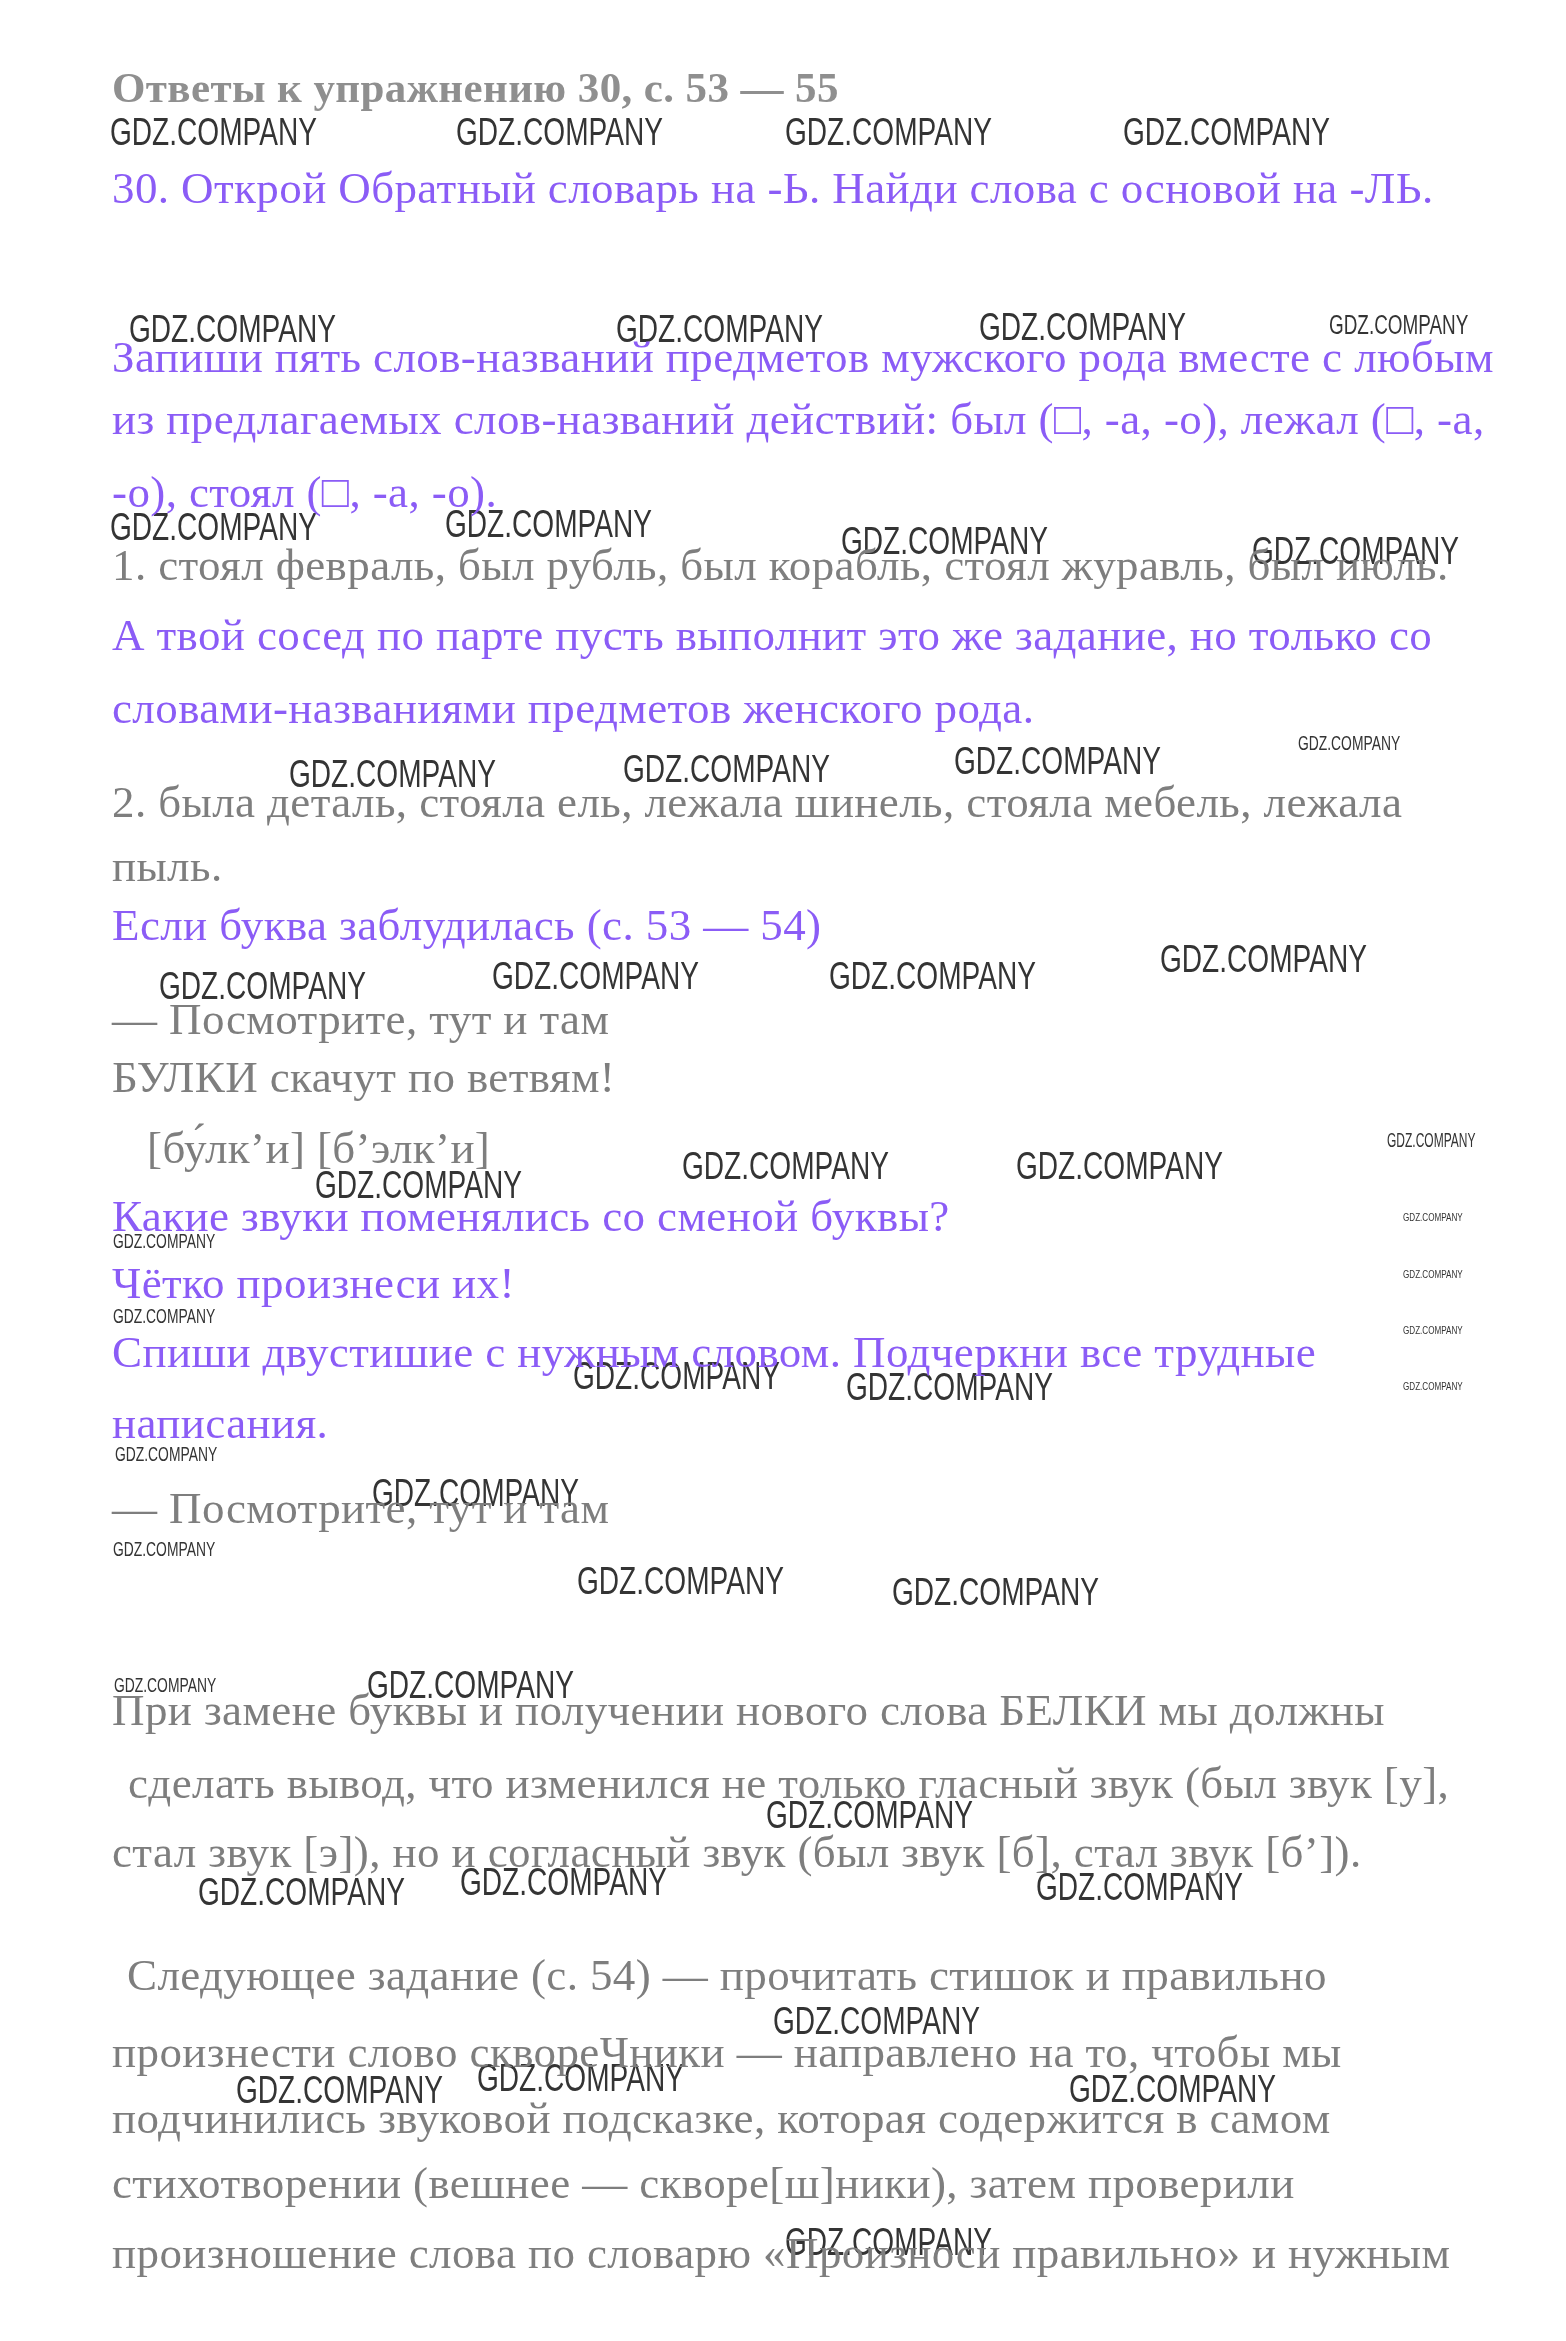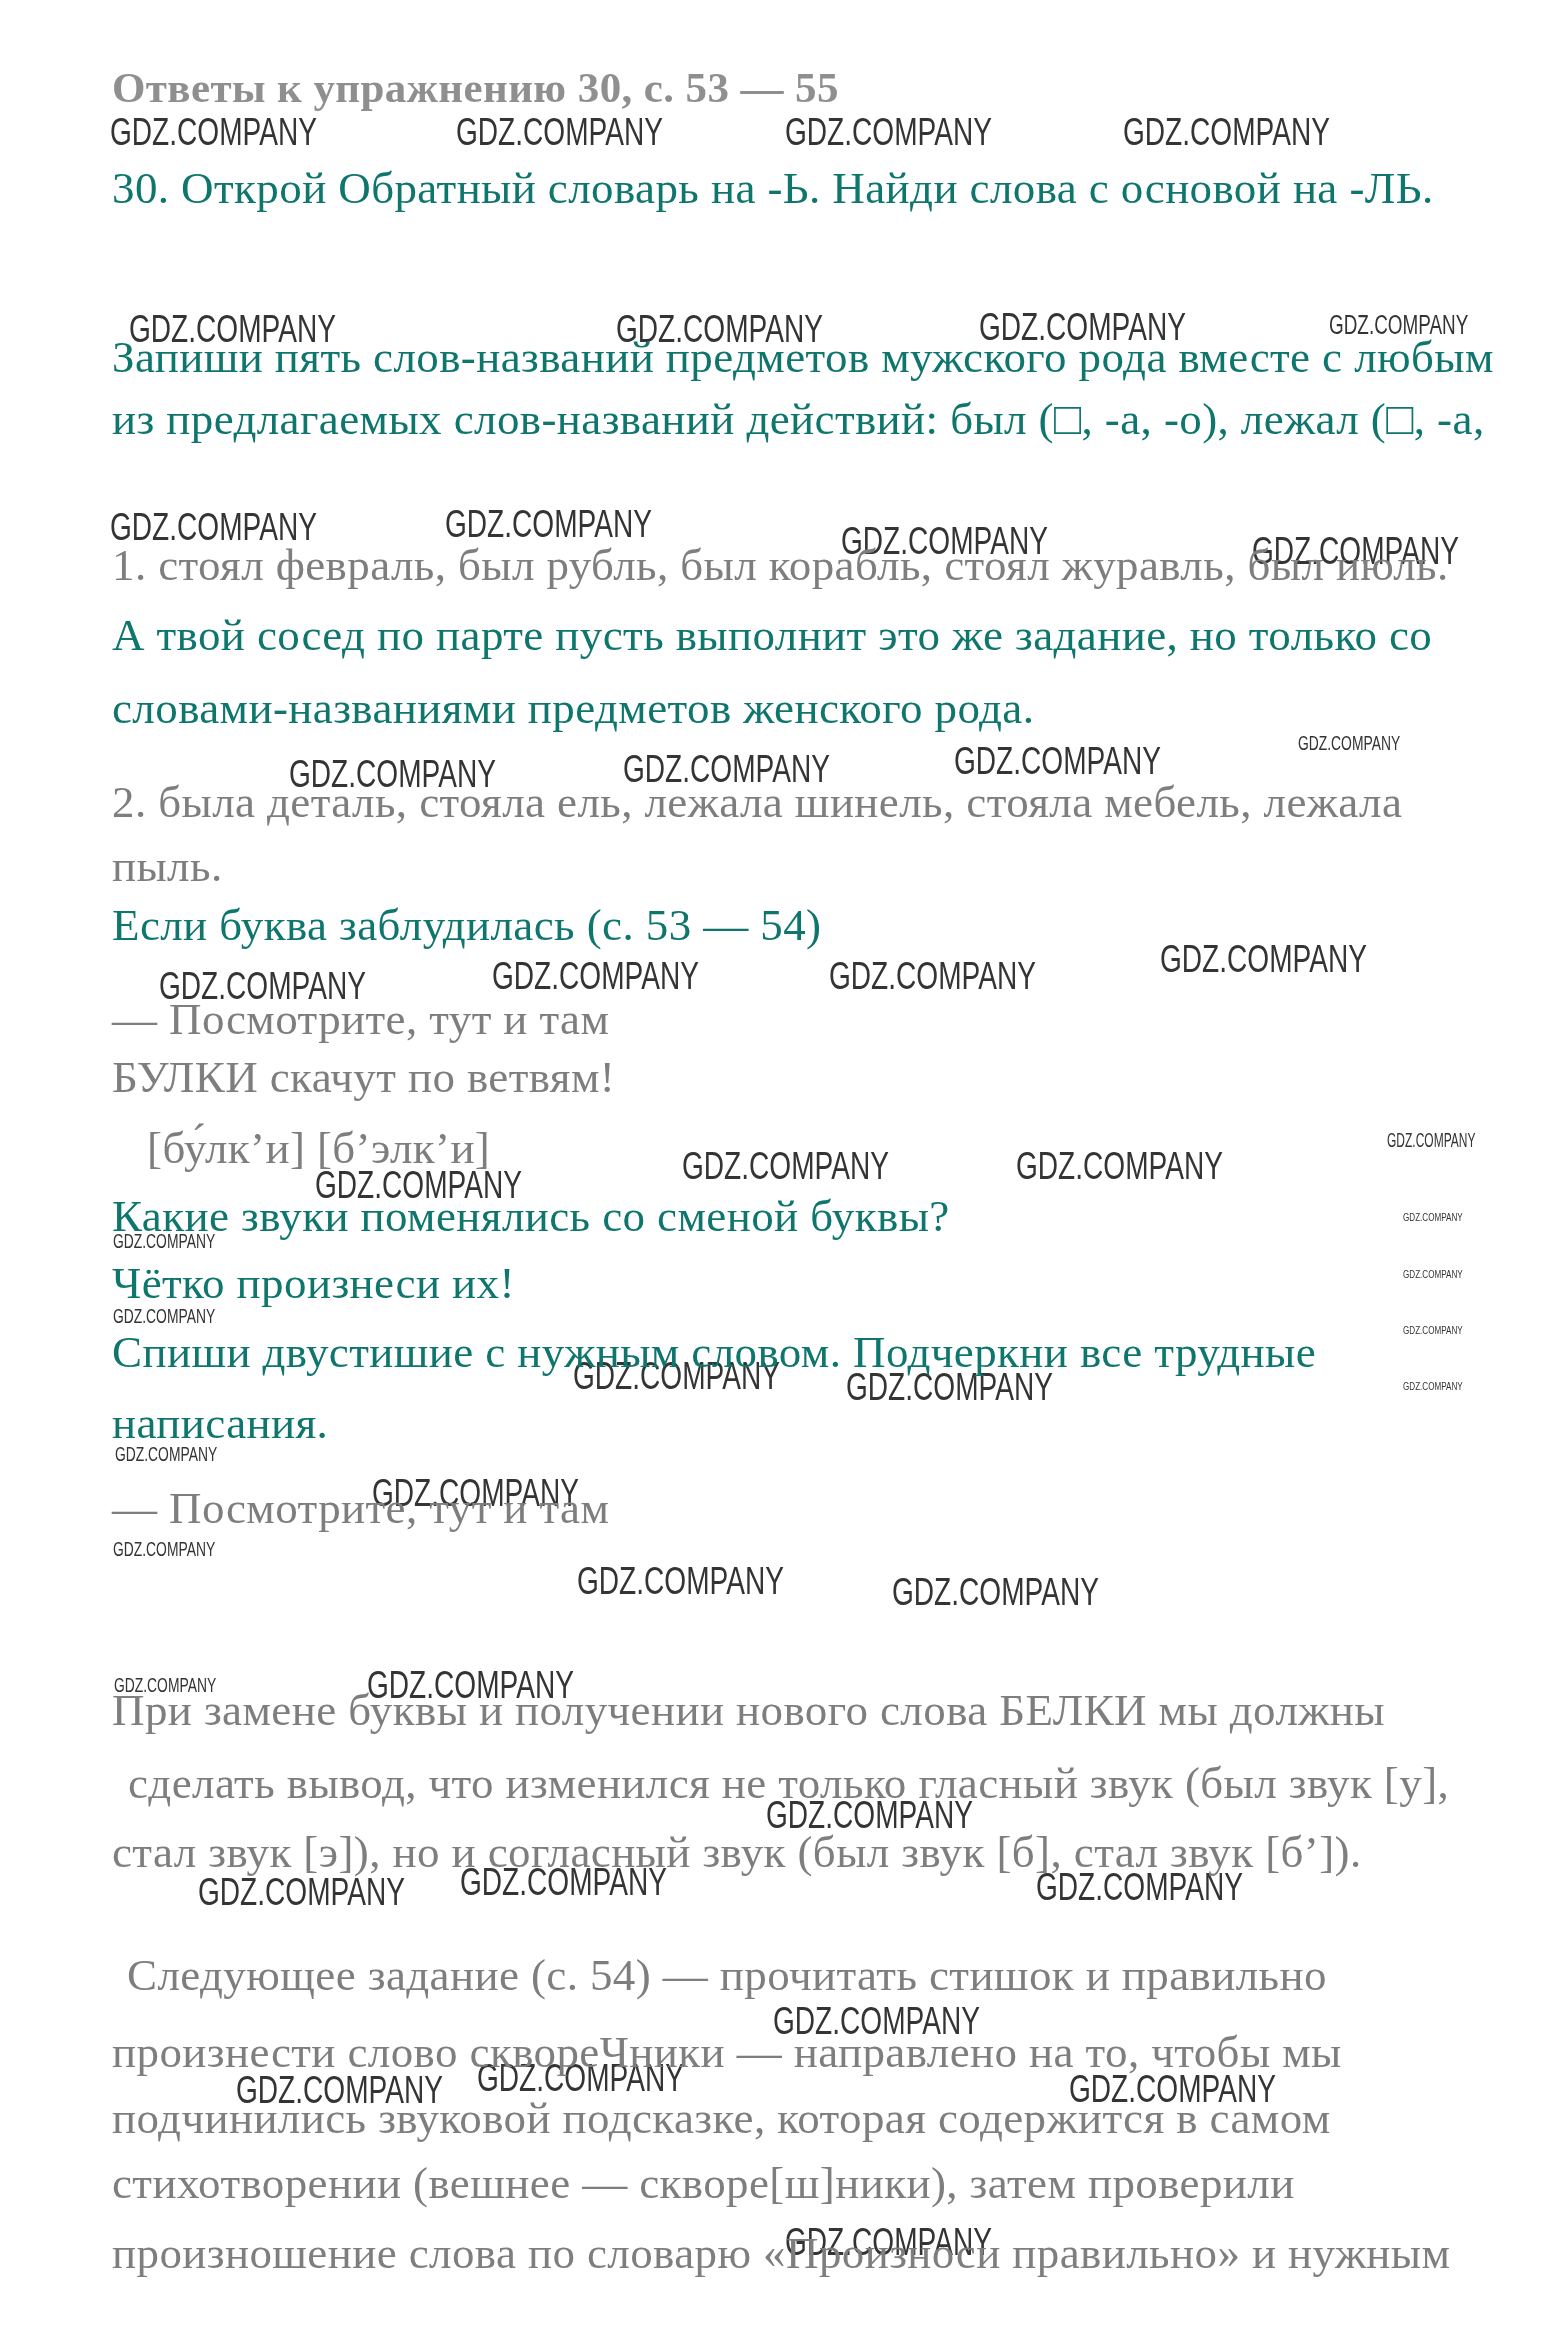--- a/index.html
+++ b/index.html
@@ -16,21 +16,21 @@
   }
   .t {
     position: absolute;
     font-size: 45px;
     line-height: 1.05;
     white-space: nowrap;
     z-index: 2;
     letter-spacing: 0.4px;
   }
   .t-title { font-weight: bold; font-size: 43px; color: #8f8f8f; }
-  .t-black { color: #0f766e; }
+  .t-black { color: #8b5cf6; }
   .t-gray  { color: #7e7e7e; }
   .wm {
     position: absolute;
     font-family: "Liberation Sans", "DejaVu Sans", sans-serif;
     color: #343434;
     white-space: nowrap;
     transform-origin: 0 0;
     z-index: 1;
     font-weight: 400;
   }
@@ -89,20 +89,21 @@
     <div class="wm wm-md" style="left: 1036px; top: 1865px;">GDZ.COMPANY</div>
     <div class="wm wm-md" style="left: 773px; top: 1999px;">GDZ.COMPANY</div>
     <div class="wm wm-md" style="left: 236px; top: 2068px;">GDZ.COMPANY</div>
     <div class="wm wm-md" style="left: 477px; top: 2056px;">GDZ.COMPANY</div>
     <div class="wm wm-md" style="left: 1069px; top: 2067px;">GDZ.COMPANY</div>
     <div class="wm wm-md" style="left: 785px; top: 2220px;">GDZ.COMPANY</div>
     <div class="t t-title" style="left: 112px; top: 65px;">Ответы к упражнению 30, с. 53 — 55</div>
     <div class="t t-black" style="left: 112px; top: 165px;">30. Открой Обратный словарь на -Ь. Найди слова с основой на -ЛЬ.</div>
     <div class="t t-black" style="left: 112px; top: 334px;">Запиши пять слов-названий предметов мужского рода вместе с любым</div>
     <div class="t t-black" style="left: 112px; top: 396px;">из предлагаемых слов-названий действий: был (□, -а, -о), лежал (□, -а,</div>
+    <div class="t t-black" style="left: 112px; top: 469px;">-о), стоял (□, -а, -о).</div>
     <div class="t t-gray" style="left: 112px; top: 542px;">1. стоял февраль, был рубль, был корабль, стоял журавль, был июль.</div>
     <div class="t t-black" style="left: 112px; top: 612px;">А твой сосед по парте пусть выполнит это же задание, но только со</div>
     <div class="t t-black" style="left: 112px; top: 685px;">словами-названиями предметов женского рода.</div>
     <div class="t t-gray" style="left: 112px; top: 779px;">2. была деталь, стояла ель, лежала шинель, стояла мебель, лежала</div>
     <div class="t t-gray" style="left: 112px; top: 843px;">пыль.</div>
     <div class="t t-black" style="left: 112px; top: 902px;">Если буква заблудилась (с. 53 — 54)</div>
     <div class="t t-gray" style="left: 112px; top: 996px;">— Посмотрите, тут и там</div>
     <div class="t t-gray" style="left: 112px; top: 1054px;">БУЛКИ скачут по ветвям!</div>
     <div class="t t-gray" style="left: 112px; top: 1125px; margin-left: 35px;">[бу́лк’и] [б’элк’и]</div>
     <div class="t t-black" style="left: 112px; top: 1193px;">Какие звуки поменялись со сменой буквы?</div>

